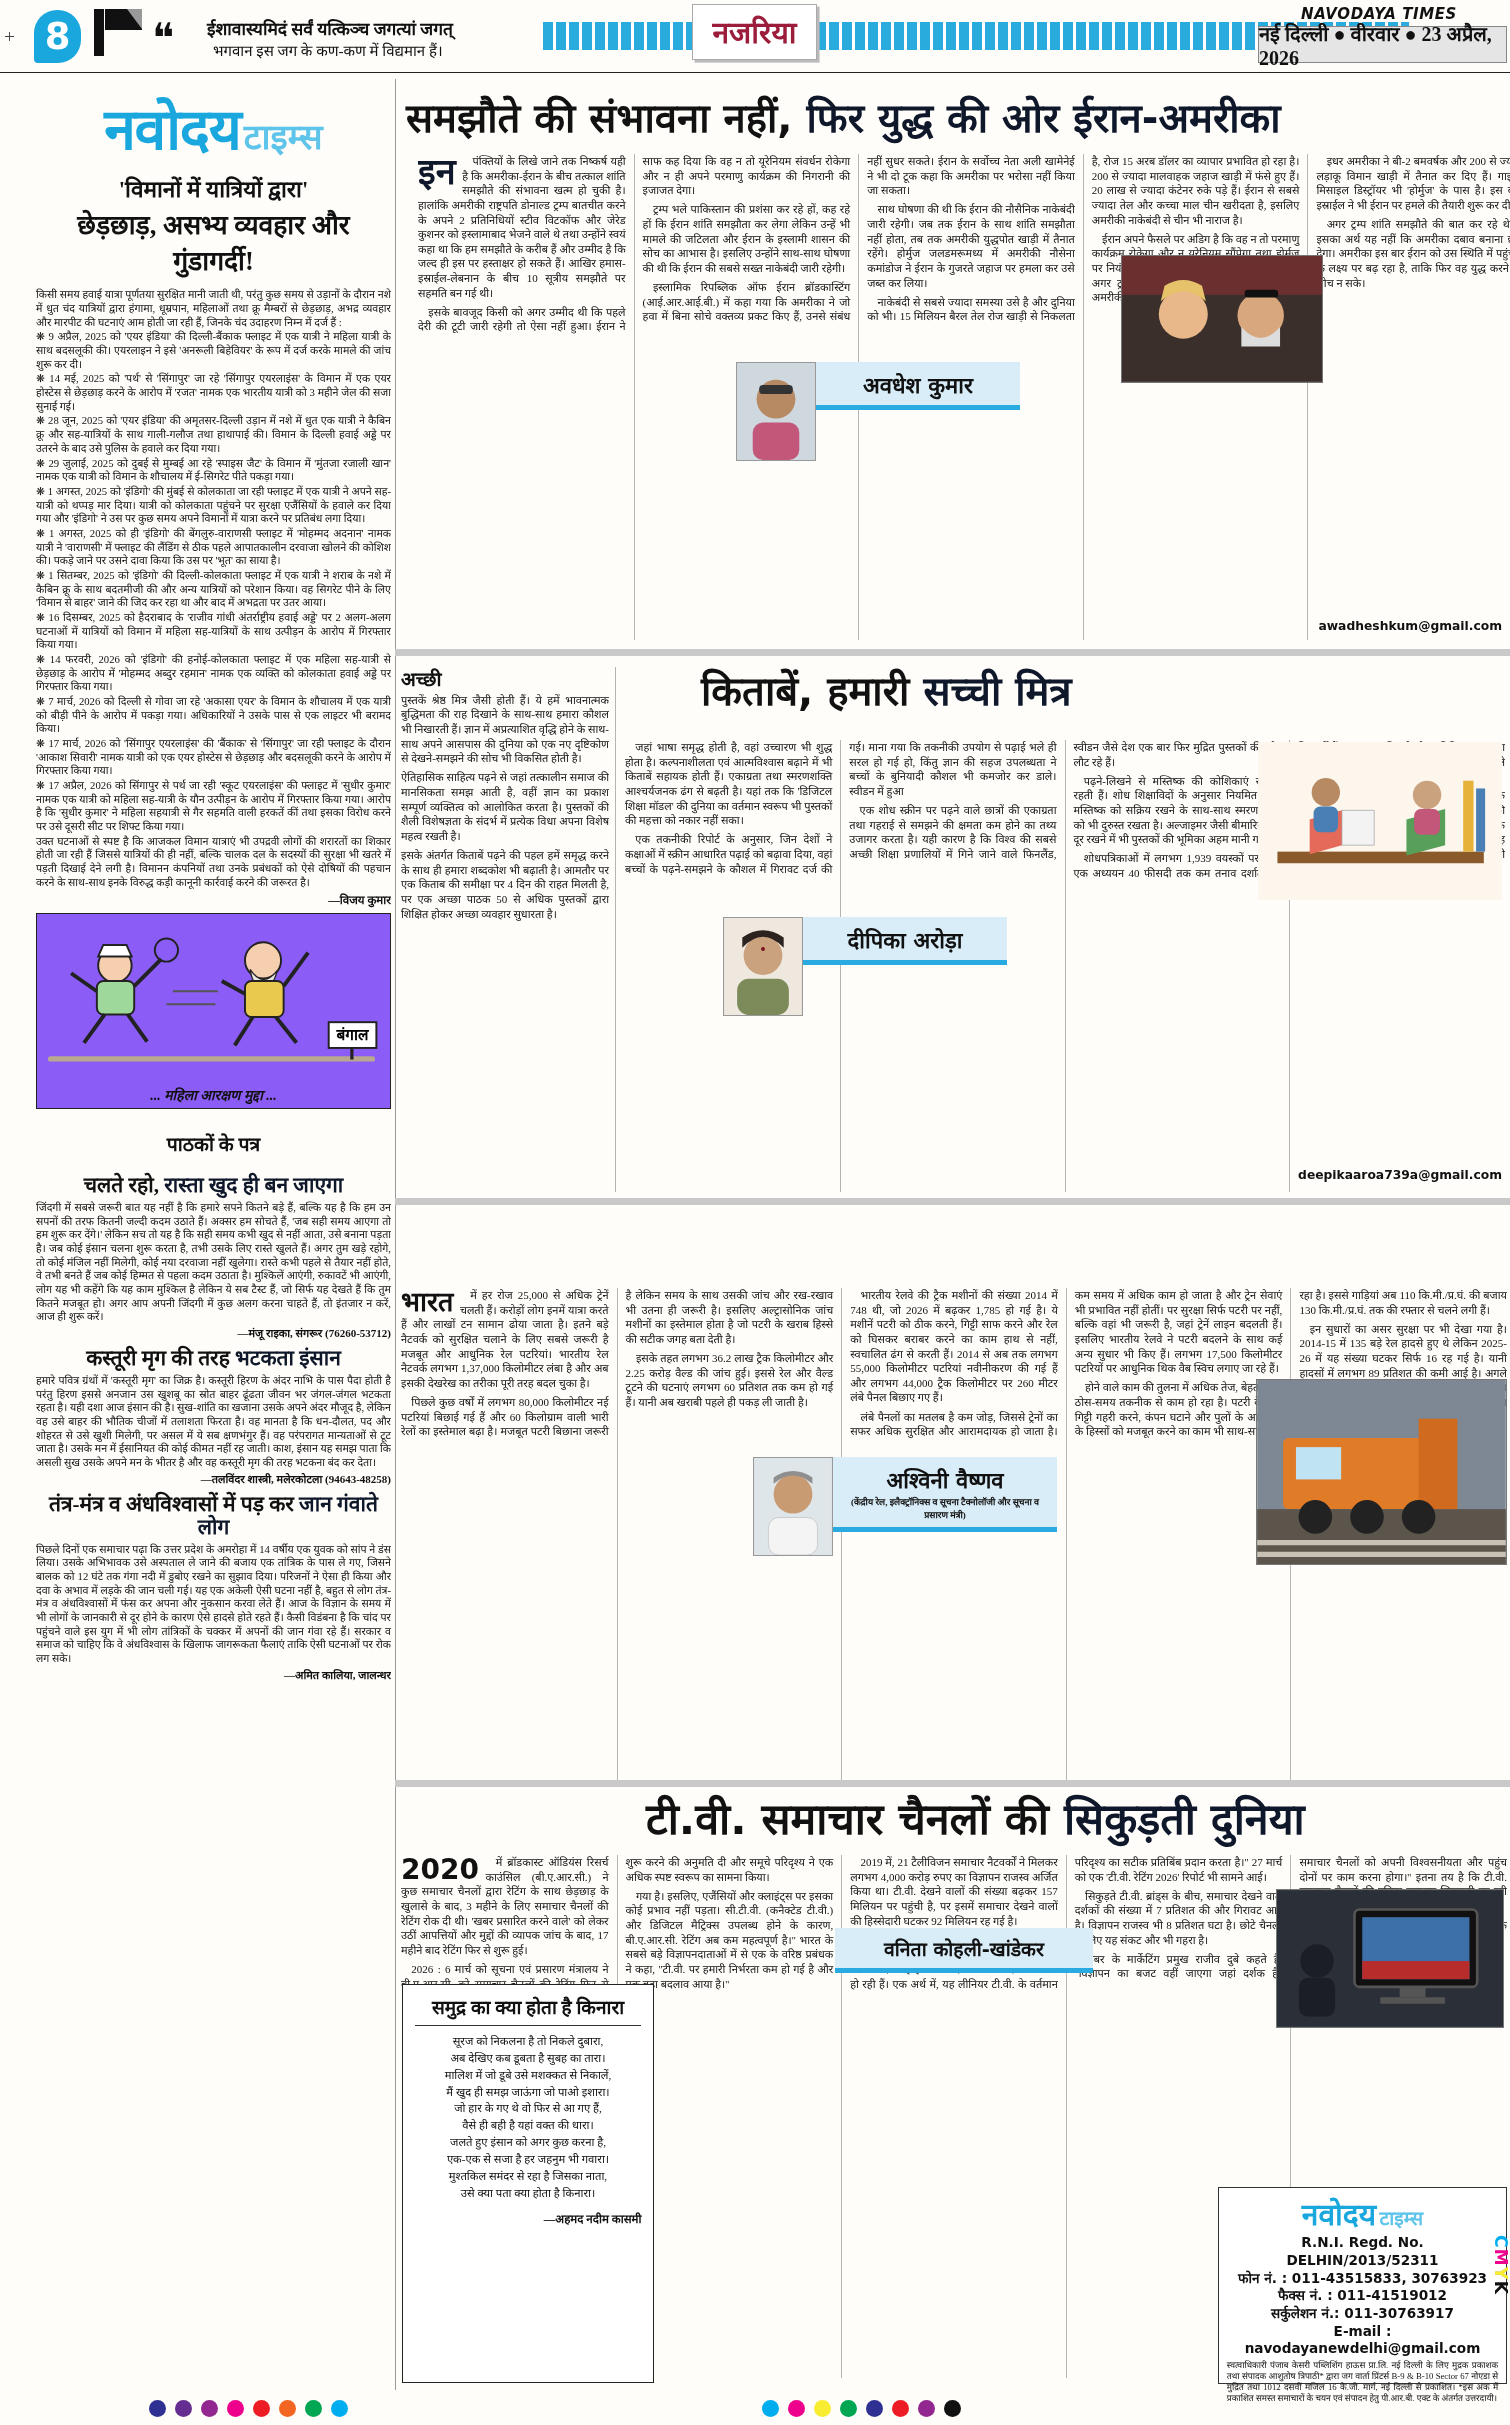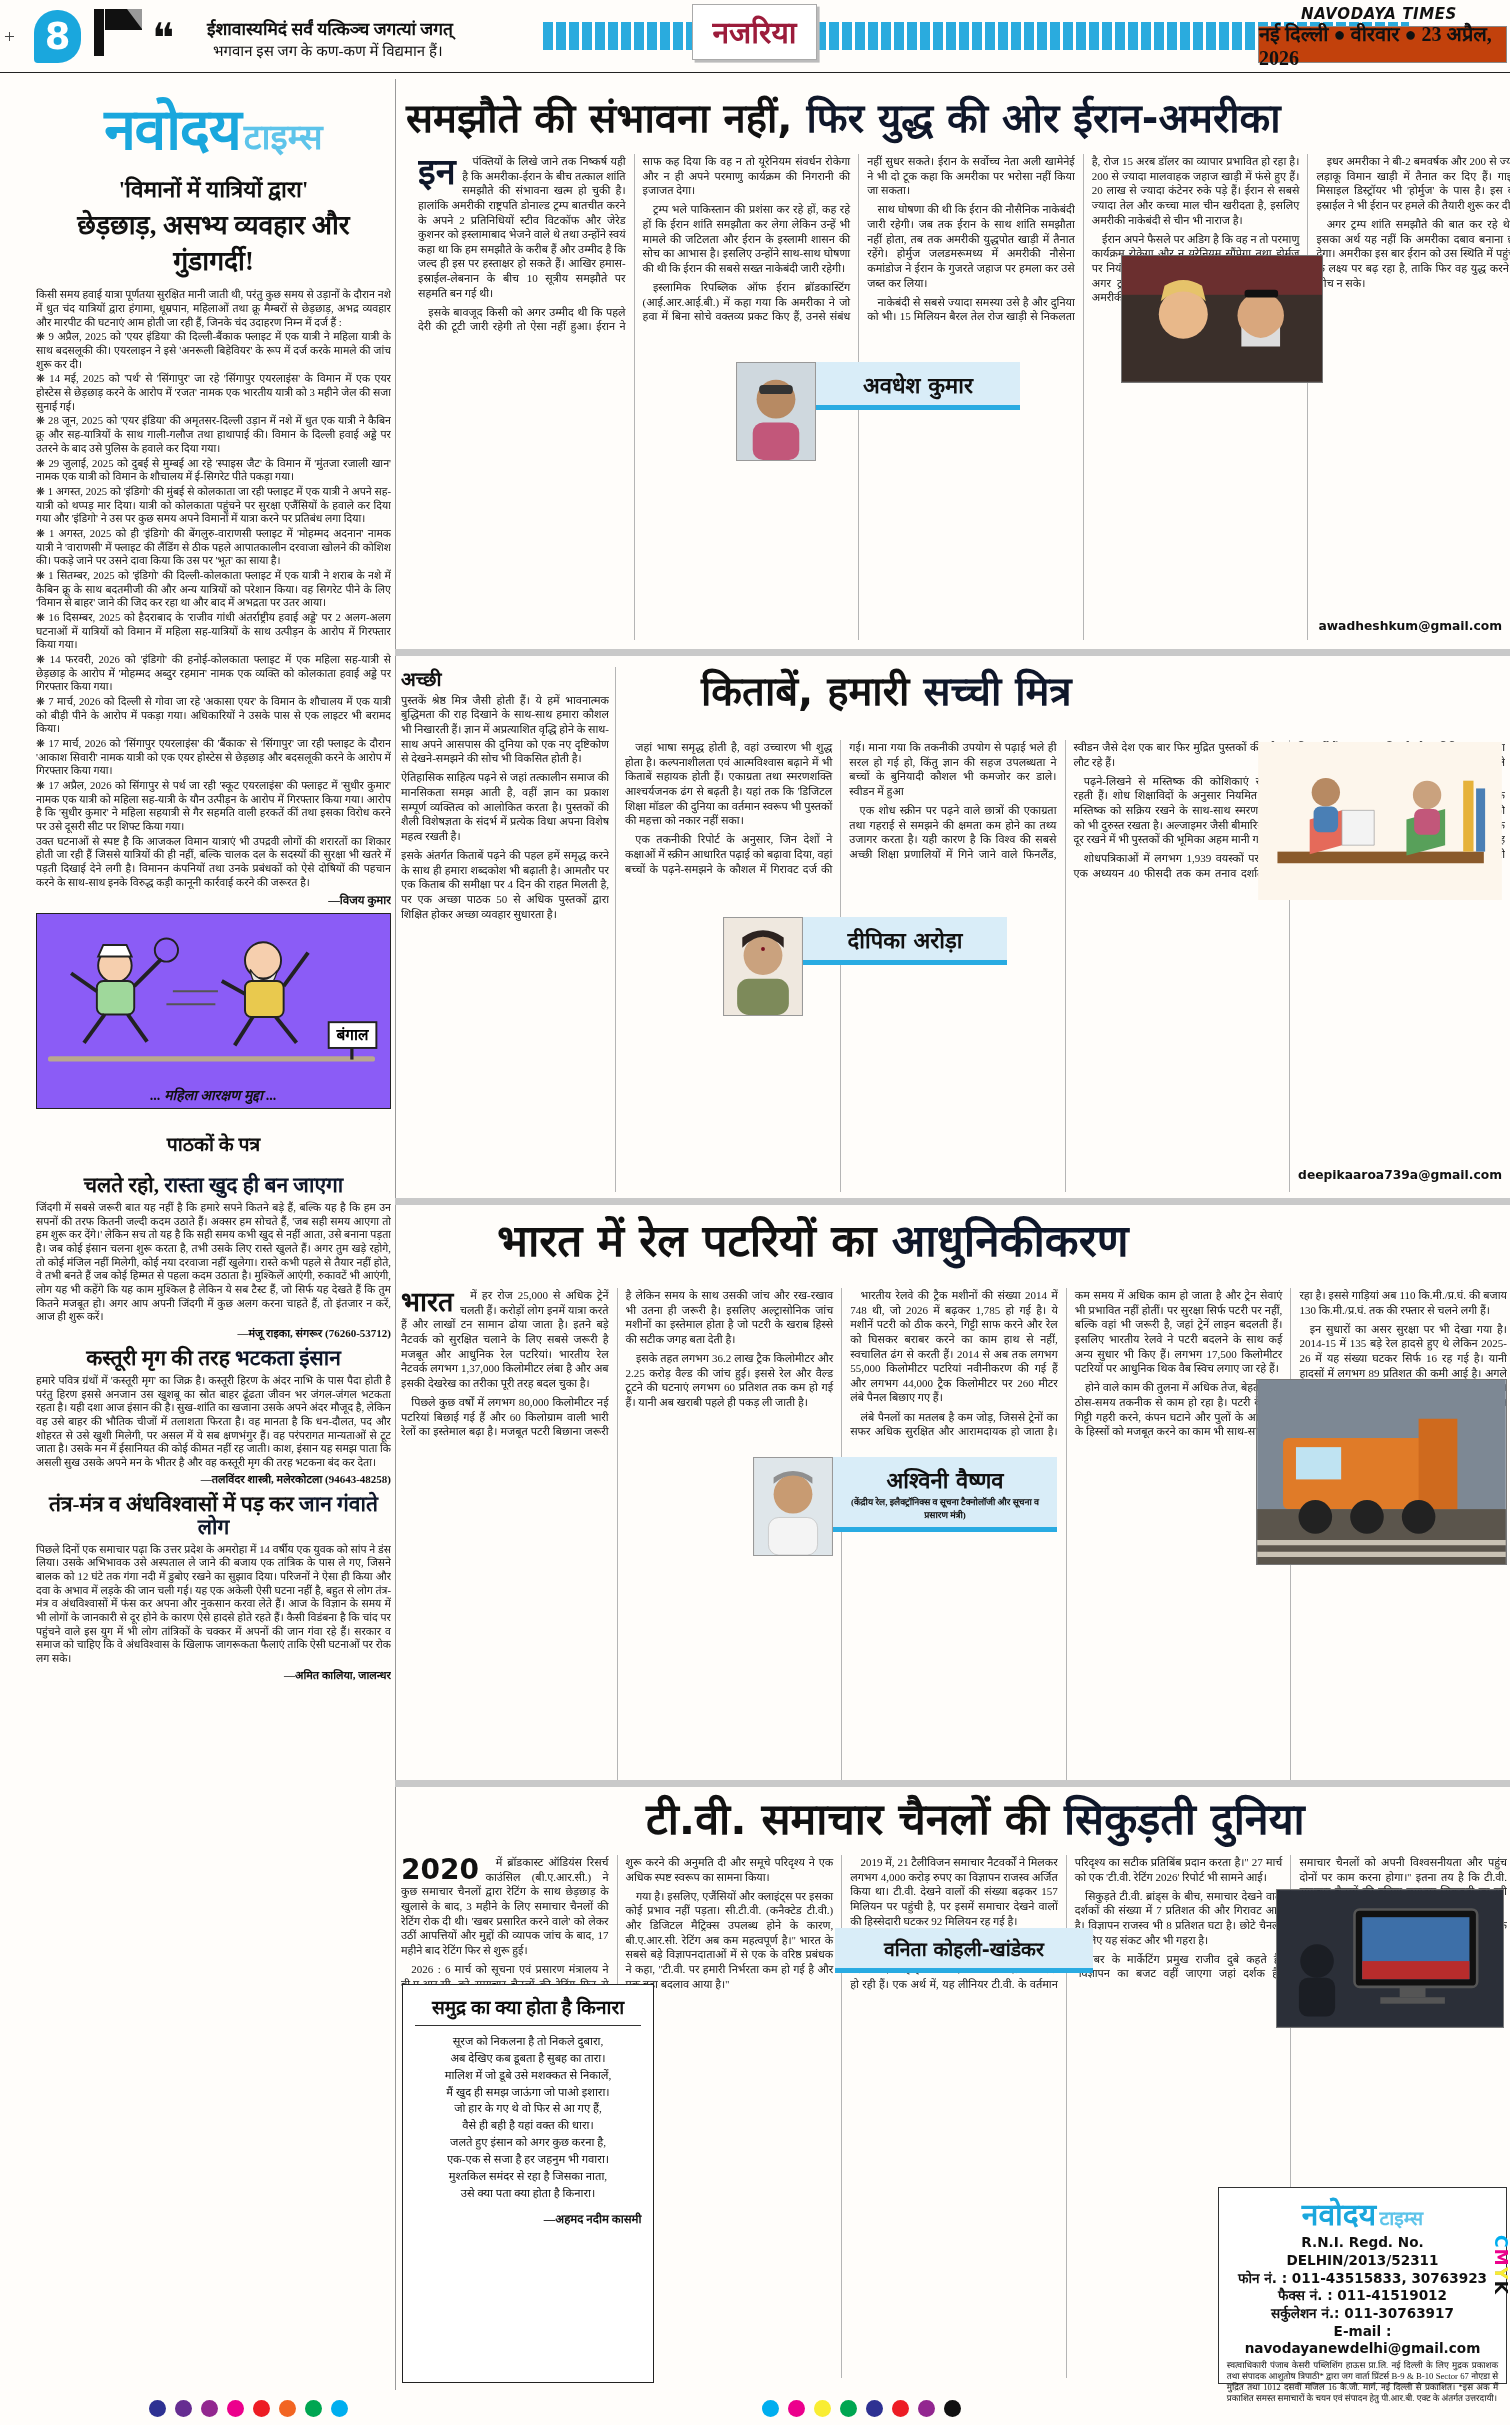--- a/index.html
+++ b/index.html
@@ -21,21 +21,21 @@
   .quote-glyph{position:absolute;left:152px;top:14px;font-size:41px;color:#111;font-family:"DejaVu Sans",sans-serif;}
   .hdr-quote1{position:absolute;left:207px;top:15.5px;font-size:17.4px;font-weight:bold;}
   .hdr-quote2{position:absolute;left:213px;top:40px;font-size:15px;}
   .stripe-band{position:absolute;left:543px;top:22px;width:866px;height:28px;
                background:repeating-linear-gradient(90deg,#2aabde 0 9.7px,#fff 9.7px 13px);}
   .najariya{position:absolute;left:692px;top:3.9px;width:123px;height:54px;background:#fff;
             border:1.3px solid #aaa;box-shadow:2.6px 2.6px 0 #bbb;display:flex;align-items:center;justify-content:center;
             color:#9c1c3b;font-size:30px;font-weight:bold;}
   .paper-en{position:absolute;left:1253px;top:5.2px;width:252px;text-align:center;font-style:italic;
             font-weight:bold;font-size:15px;letter-spacing:0.6px;}
-  .dateline{position:absolute;left:1258px;top:26px;width:247px;height:35px;background:#c2410c;border:1.3px solid #888;
+  .dateline{position:absolute;left:1258px;top:26px;width:247px;height:35px;background:#e5e5e5;border:1.3px solid #888;
             display:flex;align-items:center;justify-content:center;font-size:20px;font-weight:bold;}
 
   
   .leftcol{position:absolute;left:36px;top:79px;width:355px;height:2311px;overflow:hidden;}
   .masthead{text-align:center;margin-top:9px;}
   .masthead .m1{font-size:57px;font-weight:bold;color:#1aa7dd;letter-spacing:-1.3px;}
   .masthead .m2{font-size:35px;color:#5ec4ea;font-weight:bold;}
   .ed-h1{text-align:center;font-size:22.6px;font-weight:bold;margin-top:6.5px;}
   .ed-h2{text-align:center;font-size:26.5px;font-weight:bold;margin-top:2.6px;}
   .ed-body{margin-top:10.3px;font-size:10.7px;line-height:1.27;}
@@ -291,23 +291,20 @@
       <circle cx="262" cy="82" r="22" fill="#caa27e"></circle>
         <rect x="242" y="104" width="40" height="40" rx="10" fill="#c2577a"></rect>
       <rect x="318" y="60" width="16" height="110" fill="#e6b23a"></rect>
         <rect x="338" y="72" width="14" height="98" fill="#4a7fb5"></rect>
       </svg>
   </div>
   <div class="email-line" style="left:1279px;top:1168px;width:223px;">deepikaaroa739a@gmail.com</div>
 
   <div class="sep" style="top:1198px;"></div>
 
-  <div class="art-h sans" style="left:497px;top:1209px;font-size:44px;">
-    <span>भारत में रेल पटरियों का </span><span class="blue">आधुनिकीकरण</span>
-  </div>
   <div class="body-cols" style="left:401px;top:1288px;width:1106px;height:496px;column-count:5;">
     <span class="dropcap" style="font-size:27px;">भारत</span>
   <p>में हर रोज 25,000 से अधिक ट्रेनें चलती हैं। करोड़ों लोग इनमें यात्रा करते हैं और लाखों टन सामान ढोया जाता है। इतने बड़े नैटवर्क को सुरक्षित चलाने के लिए सबसे जरूरी है मजबूत और आधुनिक रेल पटरियां। भारतीय रेल नैटवर्क लगभग 1,37,000 किलोमीटर लंबा है और अब इसकी देखरेख का तरीका पूरी तरह बदल चुका है।</p>
       <p>पिछले कुछ वर्षों में लगभग 80,000 किलोमीटर नई पटरियां बिछाई गई हैं और 60 किलोग्राम वाली भारी रेलों का इस्तेमाल बढ़ा है। मजबूत पटरी बिछाना जरूरी है लेकिन समय के साथ उसकी जांच और रख-रखाव भी उतना ही जरूरी है। इसलिए अल्ट्रासोनिक जांच मशीनों का इस्तेमाल होता है जो पटरी के खराब हिस्से की सटीक जगह बता देती है।</p>
       <p>इसके तहत लगभग 36.2 लाख ट्रैक किलोमीटर और 2.25 करोड़ वैल्ड की जांच हुई। इससे रेल और वैल्ड टूटने की घटनाएं लगभग 60 प्रतिशत तक कम हो गई हैं। यानी अब खराबी पहले ही पकड़ ली जाती है।</p>
       <p>भारतीय रेलवे की ट्रैक मशीनों की संख्या 2014 में 748 थी, जो 2026 में बढ़कर 1,785 हो गई है। ये मशीनें पटरी को ठीक करने, गिट्टी साफ करने और रेल को घिसकर बराबर करने का काम हाथ से नहीं, स्वचालित ढंग से करती हैं। 2014 से अब तक लगभग 55,000 किलोमीटर पटरियां नवीनीकरण की गई हैं और लगभग 44,000 ट्रैक किलोमीटर पर 260 मीटर लंबे पैनल बिछाए गए हैं।</p>
       <p>लंबे पैनलों का मतलब है कम जोड़, जिससे ट्रेनों का सफर अधिक सुरक्षित और आरामदायक हो जाता है। कम समय में अधिक काम हो जाता है और ट्रेन सेवाएं भी प्रभावित नहीं होतीं। पर सुरक्षा सिर्फ पटरी पर नहीं, बल्कि वहां भी जरूरी है, जहां ट्रेनें लाइन बदलती हैं। इसलिए भारतीय रेलवे ने पटरी बदलने के साथ कई अन्य सुधार भी किए हैं। लगभग 17,500 किलोमीटर पटरियों पर आधुनिक थिक वैब स्विच लगाए जा रहे हैं।</p>
       <p>होने वाले काम की तुलना में अधिक तेज, बेहतर और ठोस-समय तकनीक से काम हो रहा है। पटरी के नीचे गिट्टी गहरी करने, कंपन घटाने और पुलों के आसपास के हिस्सों को मजबूत करने का काम भी साथ-साथ चल रहा है। इससे गाड़ियां अब 110 कि.मी./प्र.घं. की बजाय 130 कि.मी./प्र.घं. तक की रफ्तार से चलने लगी हैं।</p>
       <p>इन सुधारों का असर सुरक्षा पर भी देखा गया है। 2014-15 में 135 बड़े रेल हादसे हुए थे लेकिन 2025-26 में यह संख्या घटकर सिर्फ 16 रह गई है। यानी हादसों में लगभग 89 प्रतिशत की कमी आई है। अगले कुछ वर्षों में लगभग 30 प्रतिशत और पटरियां तेज रफ्तार के लिए तैयार हो जाएंगी तथा 80 प्रतिशत नैटवर्क आधुनिक सिग्नल प्रणाली से जुड़ जाएगा।</p>
     </div>

